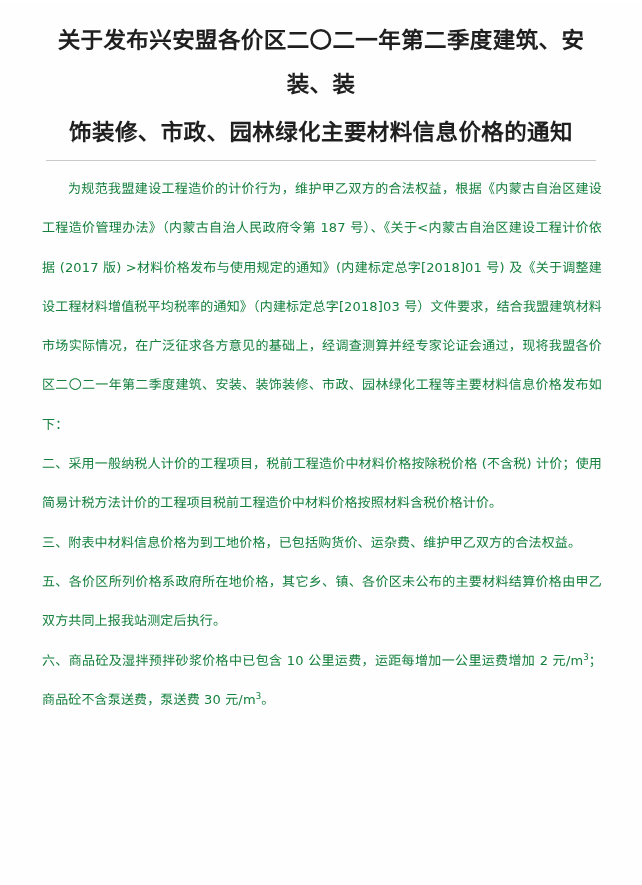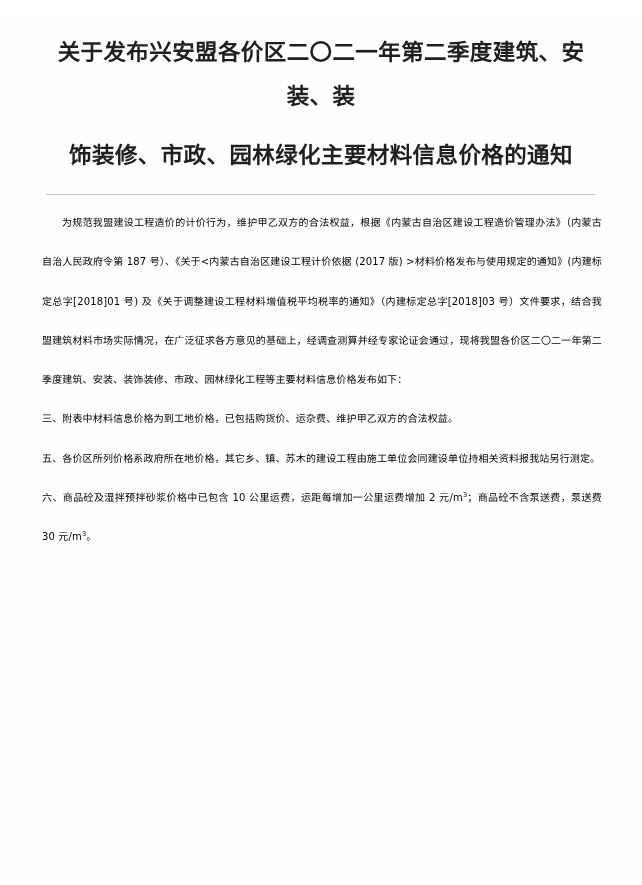--- a/index.html
+++ b/index.html
@@ -19,21 +19,21 @@
   .page {
     position: relative;
     width: 642px;
     height: 885px;
     box-sizing: border-box;
     background: #fefefe;
   }
 
   
   .doc-title {
-    margin: 16px;
+    margin: 4px;
     padding: 14px 40px 0 40px;
     font-size: 22.5px;
     font-weight: 600;
     line-height: 44px;
     text-align: center;
     letter-spacing: 0.4px;
     color: #1f1f1f;
     white-space: pre-line;
   }
 
@@ -44,56 +44,57 @@
     background: #c9c9c9;
   }
 
   
   .doc-body {
     padding: 8px 40px 0 42px;
   }
 
   .para {
     margin: 0 0 0 0;
-    font-size: 10px;
+    font-size: 13px;
     line-height: 39.3px;
     text-align: justify;
     text-justify: inter-ideograph;
-    color: #000000;
+    color: #15803d;
     letter-spacing: 0.15px;
   }
 
   .para.indent {
     text-indent: 2em;
   }
 
   sup {
     font-size: 0.66em;
     vertical-align: super;
     line-height: 0;
   }
 </style>
 </head>
 <body>
 
 <div class="page" style="background: rgb(254, 254, 254);">
 
   <h1 class="doc-title">关于发布兴安盟各价区二〇二一年第二季度建筑、安装、装</h1>
 
-  <h1 class="doc-title" style="padding-top:0;font-family:Liberation Serif, serif;">饰装修、市政、园林绿化主要材料信息价格的通知</h1>
+  <h1 class="doc-title" style="padding-top:0;">饰装修、市政、园林绿化主要材料信息价格的通知</h1>
 
   <div class="title-rule" style="background: rgb(201, 201, 201);"></div>
 
   <div class="doc-body" style="color: rgb(43, 43, 43);">
 
     <p class="para indent">为规范我盟建设工程造价的计价行为，维护甲乙双方的合法权益，根据《内蒙古自治区建设工程造价管理办法》（内蒙古自治人民政府令第 187 号）、《关于&lt;内蒙古自治区建设工程计价依据 (2017 版) &gt;材料价格发布与使用规定的通知》(内建标定总字[2018]01 号) 及《关于调整建设工程材料增值税平均税率的通知》（内建标定总字[2018]03 号）文件要求，结合我盟建筑材料市场实际情况，在广泛征求各方意见的基础上，经调查测算并经专家论证会通过，现将我盟各价区二〇二一年第二季度建筑、安装、装饰装修、市政、园林绿化工程等主要材料信息价格发布如下：</p>
 
 
+    <p class="para">二、采用一般纳税人计价的工程项目，税前工程造价中材料价格按除税价格 (不含税) 计价；使用简易计税方法计价的工程项目税前工程造价中材料价格按照材料含税价格计价。</p>
 
     <p class="para">三、附表中材料信息价格为到工地价格，已包括购货价、运杂费、维护甲乙双方的合法权益。</p>
 
 
-    <p class="para">五、各价区所列价格系政府所在地价格，其它乡、镇、苏木的建设工程由施工单位会同建设单位持相关资料报我站另行测定。</p>
+    <p class="para">五、各价区所列价格系政府所在地价格，其它乡、镇、各价区未公布的主要材料结算价格由甲乙双方共同上报我站测定后执行。</p>
 
     <p class="para">六、商品砼及湿拌预拌砂浆价格中已包含 10 公里运费，运距每增加一公里运费增加 2 元/m<sup>3</sup>；商品砼不含泵送费，泵送费 30 元/m<sup>3</sup>。</p>
 
   </div>
 </div>
 
 </body></html>

